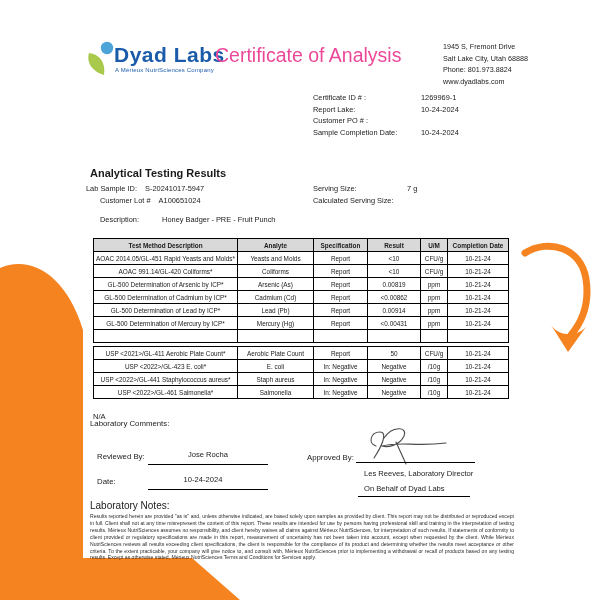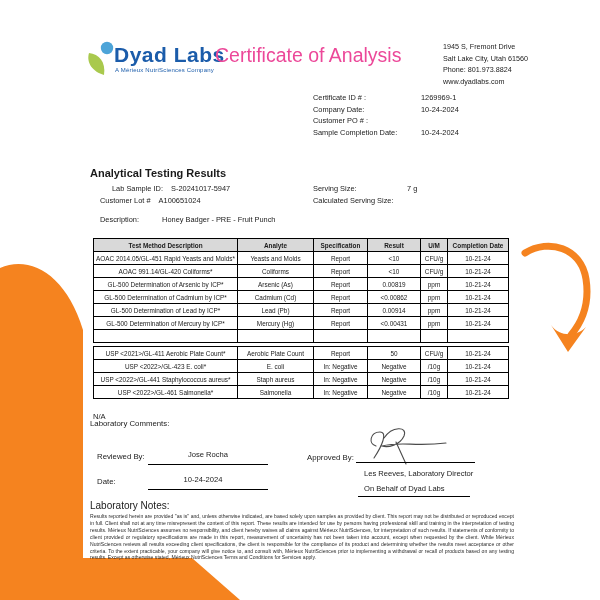--- a/index.html
+++ b/index.html
@@ -46,47 +46,47 @@
   <svg class="abs" style="left:86px;top:41px;" width="28" height="36" viewBox="0 0 28 36" aria-hidden="true">
     <circle cx="21" cy="7" r="6.2" fill="#4da4d8"></circle>
     <path d="M3,12 C13,13 20,21 18,34 C7,31 0,22 3,12 Z" fill="#a9c94d"></path>
   </svg>
   <div class="abs brand-name" style="left:114px;top:43px;color:#1b5caa;">Dyad Labs</div>
   <div class="abs brand-tagline" style="left:115px;top:67px;color:#1b5caa;">A Mérieux NutriSciences Company</div>
   <div class="abs doc-title" style="left:215px;top:44px;">Certificate of Analysis</div>
 
   <div class="abs address" style="left:443px;top:41px;">
     <div>1945 S, Fremont Drive</div>
-    <div>Salt Lake City, Utah 61560</div>
+    <div>Salt Lake City, Utah 68888</div>
     <div>Phone: 801.973.8824</div>
     <div>www.dyadlabs.com</div>
   </div>
 
   <div class="abs" style="left:313px;top:93px;width:210px;">
     <div class="cert-row">
       <span class="cert-label">Certificate ID # :</span>
       <span class="cert-value">1269969-1</span>
     </div>
     <div class="cert-row">
-      <span class="cert-label">Company Date:</span>
+      <span class="cert-label">Report Lake:</span>
       <span class="cert-value">10-24-2024</span>
     </div>
     <div class="cert-row">
       <span class="cert-label">Customer PO # :</span>
       <span class="cert-value"></span>
     </div>
     <div class="cert-row">
       <span class="cert-label">Sample Completion Date:</span>
       <span class="cert-value">10-24-2024</span>
     </div>
   </div>
 
   <div class="abs section-heading" style="left:90px;top:167px;">Analytical Testing Results</div>
 
-  <div class="abs kv" style="left:112px;top:184px;">
+  <div class="abs kv" style="left:86px;top:184px;">
     <span>Lab Sample ID:</span>
     <span style="margin-left:6px;">S-20241017-5947</span>
   </div>
   <div class="abs kv" style="left:100px;top:196px;">
     <span>Customer Lot #</span>
     <span style="margin-left:6px;">A100651024</span>
   </div>
   <div class="abs kv" style="left:313px;top:184px;width:200px;">
     <span>Serving Size:</span>
     <span style="position:absolute;left:94px;">7 g</span>

